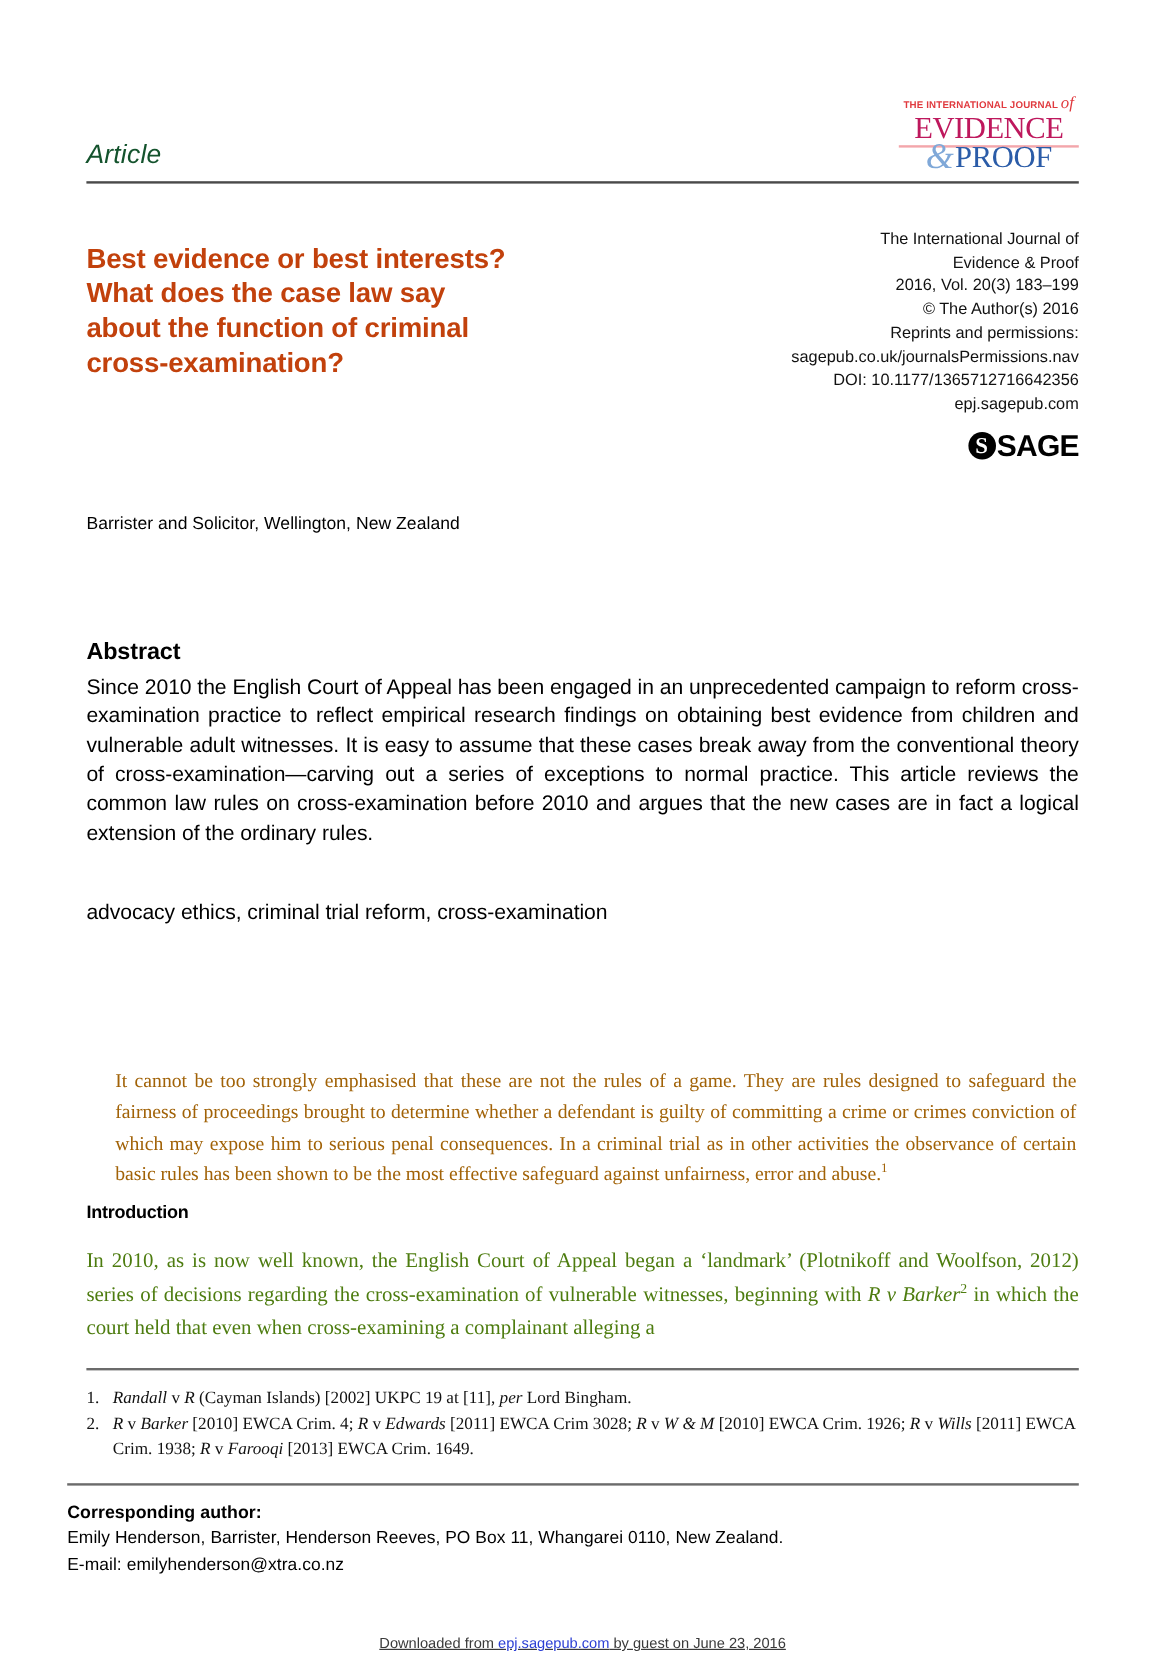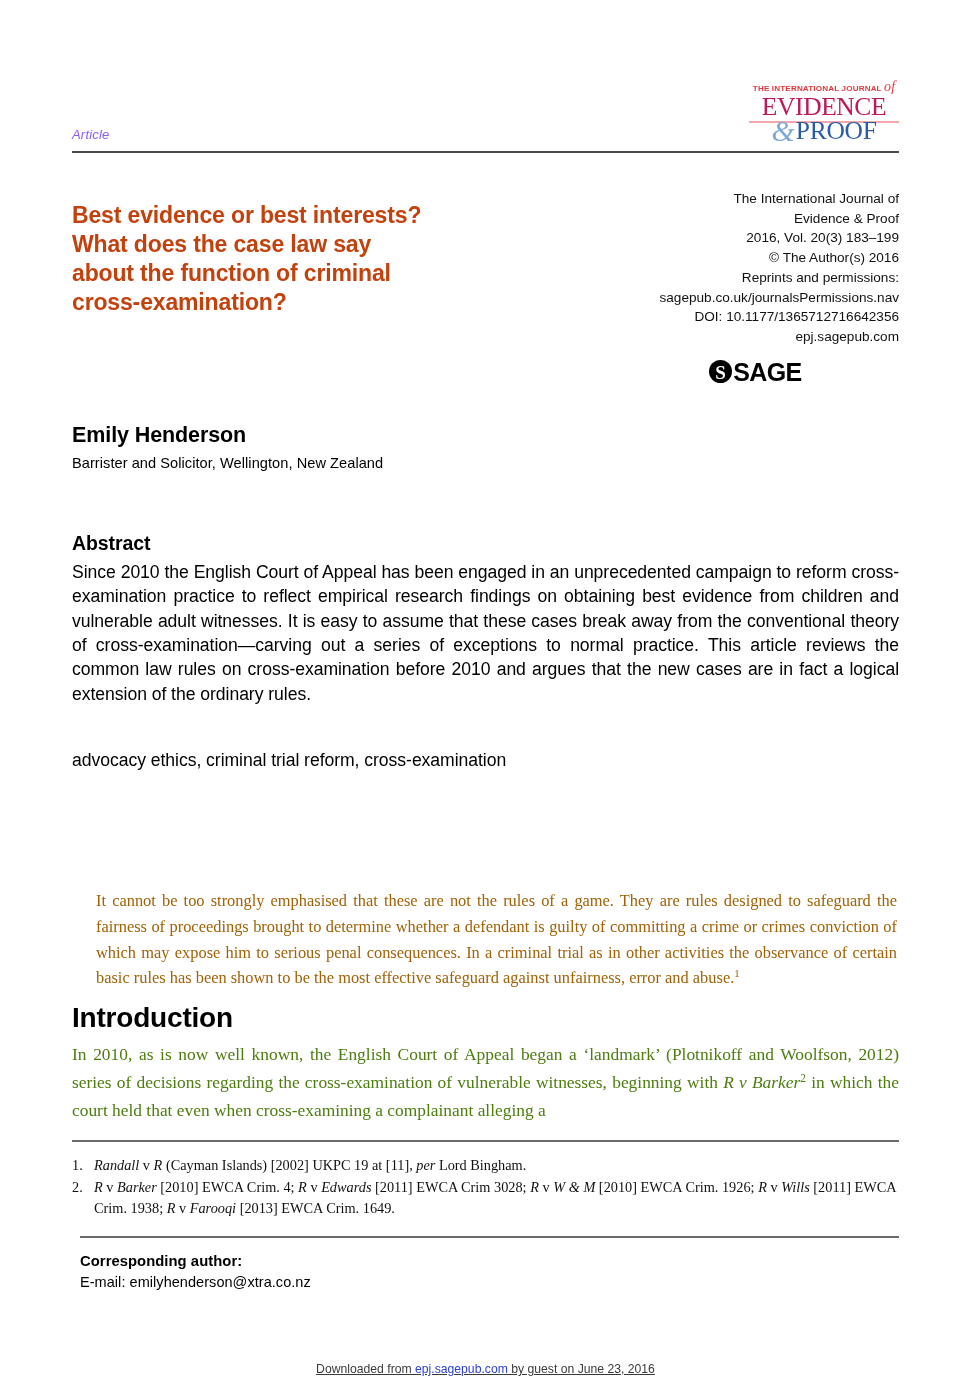--- a/index.html
+++ b/index.html
@@ -40,24 +40,24 @@
     top: 62px;
   }
   .header-top {
     display: flex;
     align-items: flex-end;
     justify-content: space-between;
     min-height: 82px;
   }
   .article-label {
     font-style: italic;
-    font-size: 13px;
+    font-size: 22px;
     letter-spacing: .2px;
     padding-bottom: 2px;
-    color: #8b5cf6;
+    color: #14532d;
   }
 
   
   .journal-logo {
     text-align: center;
     line-height: 1;
     padding-bottom: 1px;
     width: 150px;
   }
   .jl-top {
@@ -138,21 +138,21 @@
     text-align: right;
     font-size: 13.6px;
     line-height: 1.45;
     color: #111;
     padding-top: 3px;
   }
   .masthead div { white-space: nowrap; }
   .sage-logo {
     display: flex;
     align-items: center;
-    justify-content: center;
+    justify-content: flex-end;
     margin-top: 7px;
   }
   .sage-mark {
     width: 23px;
     height: 23px;
     border-radius: 50%;
     background: #000;
     position: relative;
     margin-right: 1px;
     flex: none;
@@ -247,24 +247,24 @@
   }
 
   
   .intro-zone {
     position: absolute;
     left: 72px;
     right: 72px;
     top: 1002px;
   }
   .intro-head {
-    font-size: 28px;
+    font-size: 15px;
     font-weight: bold;
     letter-spacing: -0.2px;
-    margin-bottom: 6px;
+    margin-bottom: 17px;
   }
   .intro-body {
     font-family: "Liberation Serif", serif;
     font-size: 17.4px;
     line-height: 1.62;
     text-align: justify;
     color: #4d7c0f;
   }
 
   
@@ -289,21 +289,21 @@
     width: 22px;
     flex: none;
   }
   .fn-text {
     flex: 1;
   }
 
   
   .corr-zone {
     position: absolute;
-    left: 80px;
+    left: 56px;
     right: 72px;
     top: 1236px;
   }
   .corr-body {
     margin-top: 13px;
     font-size: 14.5px;
     line-height: 1.48;
     letter-spacing: .05px;
   }
   .corr-head {
@@ -373,21 +373,20 @@
       <div>DOI: 10.1177/1365712716642356</div>
       <div>epj.sagepub.com</div>
       <div class="sage-logo">
         <span class="sage-mark"></span>
         <span class="sage-word">SAGE</span>
       </div>
     </div>
   </div>
 
   <div class="author-zone">
-    <div class="author-name">Emily Henderson</div>
     <div class="author-affil">Barrister and Solicitor, Wellington, New Zealand</div>
   </div>
 
   <div class="abstract-zone">
     <div class="sec-head">Abstract</div>
     <div class="abstract-body">Since 2010 the English Court of Appeal has been engaged in an unprecedented campaign to reform cross-examination practice to reflect empirical research findings on obtaining best evidence from children and vulnerable adult witnesses. It is easy to assume that these cases break away from the conventional theory of cross-examination—carving out a series of exceptions to normal practice. This article reviews the common law rules on cross-examination before 2010 and argues that the new cases are in fact a logical extension of the ordinary rules.</div>
   </div>
 
   <div class="keywords-zone">
     <div class="keywords-body">advocacy ethics, criminal trial reform, cross-examination</div>
@@ -415,20 +414,21 @@
           <span class="fn-num">2.</span>
           <span class="fn-text"><span class="it">R</span><span> v </span><span class="it">Barker</span><span> [2010] EWCA Crim. 4; </span><span class="it">R</span><span> v </span><span class="it">Edwards</span><span> [2011] EWCA Crim 3028; </span><span class="it">R</span><span> v </span><span class="it">W &amp; M</span><span> [2010] EWCA Crim. 1926; </span><span class="it">R</span><span> v </span><span class="it">Wills</span><span> [2011] EWCA Crim. 1938; </span><span class="it">R</span><span> v </span><span class="it">Farooqi</span><span> [2013] EWCA Crim. 1649.</span></span>
         </div>
       </div>
   </div>
 
   <div class="corr-zone">
     <div class="rule-thin"></div>
     <div class="corr-body">
       <div class="corr-head">Corresponding author:</div>
+      <div>Emily Henderson, Barrister, Henderson Reeves, PO Box 11, Whangarei 0110, New Zealand.</div>
       <div>E-mail: emilyhenderson@xtra.co.nz</div>
     </div>
   </div>
 
   <div class="download-footer">
     <span>Downloaded from </span><span class="download-link">epj.sagepub.com</span><span> by guest on June 23, 2016</span>
   </div>
 
 </div>
 

